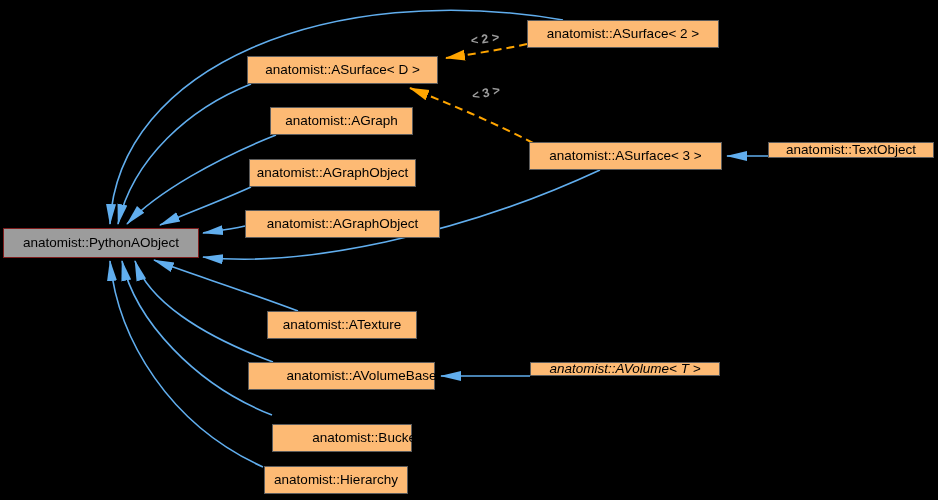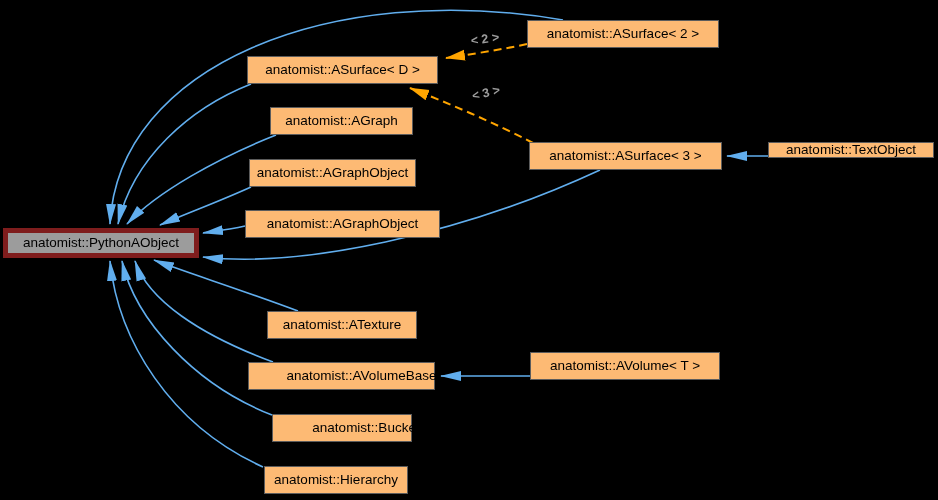--- a/index.html
+++ b/index.html
@@ -8,21 +8,21 @@
     font-family:"Liberation Sans","DejaVu Sans",sans-serif; overflow:hidden;
   }
   .edge-layer { position:absolute; left:0; top:0; width:938px; height:500px; }
   .node {
     position:absolute; box-sizing:border-box;
     display:flex; align-items:center; justify-content:center;
     background:#fdba74; border:1.5px solid #5c5c5c; color:#000000;
     font-size:13.5px; line-height:1; white-space:nowrap; cursor:pointer;
   }
   .node.highlight {
-    background:#9c9c9c; border:5px solid #7f1d1d; cursor:default;
+    background:#9c9c9c; border:1px solid #7f1d1d; cursor:default;
   }
   .edge-label {
     position:absolute; color:#9c9c9c; font-weight:bold; font-size:12.5px;
     text-align:center; width:52px; height:16px; line-height:16px;
   }
   .lbl-2 { left:459px; top:31px; transform:rotate(-8deg); }
   .lbl-3 { left:460px; top:85px; transform:rotate(-14deg); }
   path.inh { stroke:#61aeee; stroke-width:1.6; fill:none; }
   path.tmpl { stroke:#ffa500; stroke-width:2; fill:none; stroke-dasharray:8 5; }
 </style>
@@ -71,22 +71,22 @@
   <div class="node" style="left:245px; top:210px; width:195px; height:28px;">anatomist::AGraphObject</div>
 
   <div class="node" style="left:529px; top:142px; width:193px; height:28px;">anatomist::ASurface&lt; 3 &gt;</div>
 
   <div class="node" style="left:768px; top:142px; width:166px; height:16px;">anatomist::TextObject</div>
 
   <div class="node" style="left:267px; top:311px; width:150px; height:28px;">anatomist::ATexture</div>
 
   <div class="node" style="left:248px; top:362px; width:187px; height:28px;padding-left:40px;">anatomist::AVolumeBase</div>
 
-  <div class="node" style="left:530px; top:352px; width:190px; height:28px;">anatomist::AVolume&lt; T &gt;</div>
+  <div class="node" style="left:530px; top:362px; width:190px; height:14px;font-style:italic;">anatomist::AVolume&lt; T &gt;</div>
 
-  <div class="node" style="left:272px; top:414px; width:140px; height:28px;padding-left:48px;">anatomist::Bucket</div>
+  <div class="node" style="left:272px; top:424px; width:140px; height:28px;padding-left:48px;">anatomist::Bucket</div>
 
   <div class="node" style="left:264px; top:466px; width:144px; height:28px;">anatomist::Hierarchy</div>
 
   <div class="edge-label lbl-2">&lt; 2 &gt;</div>
   <div class="edge-label lbl-3">&lt; 3 &gt;</div>
 
 </div>
 
 </body></html>

